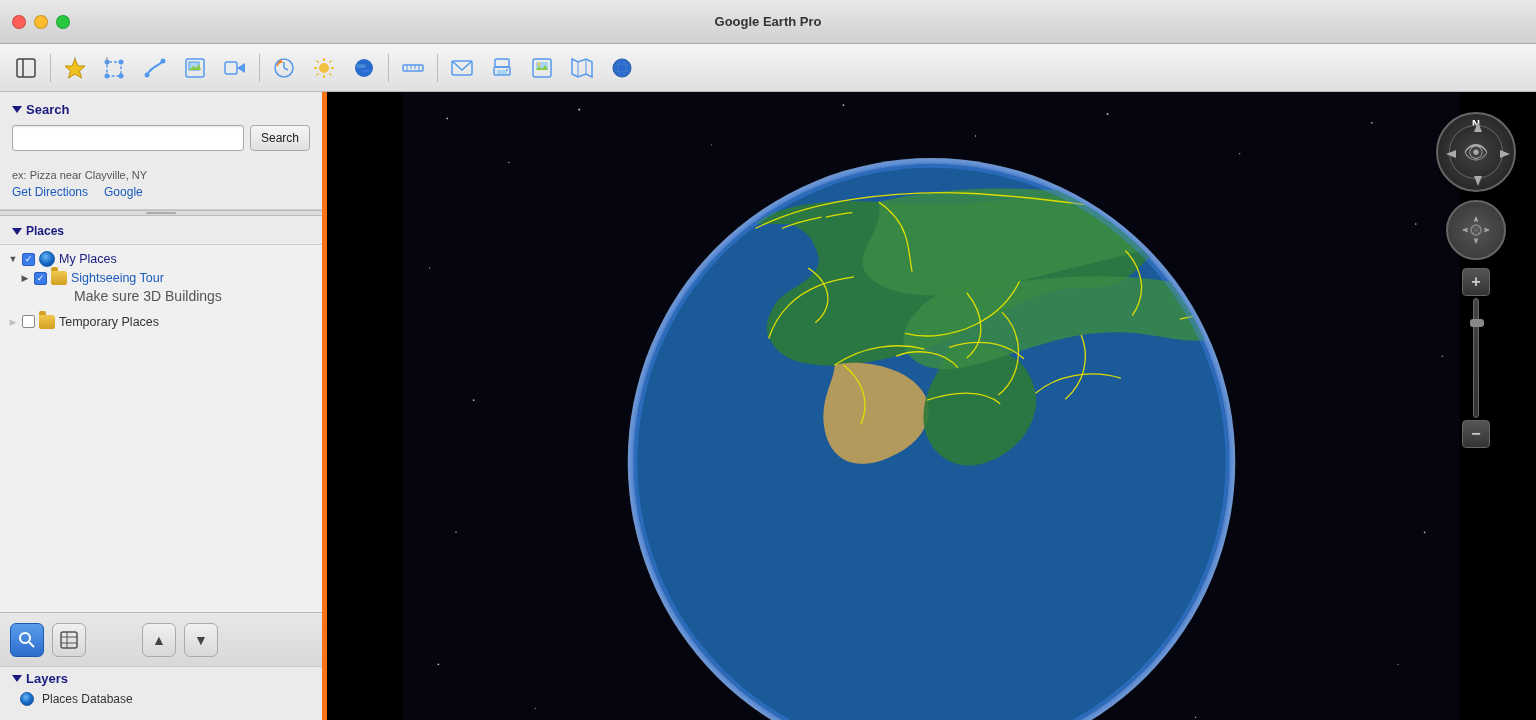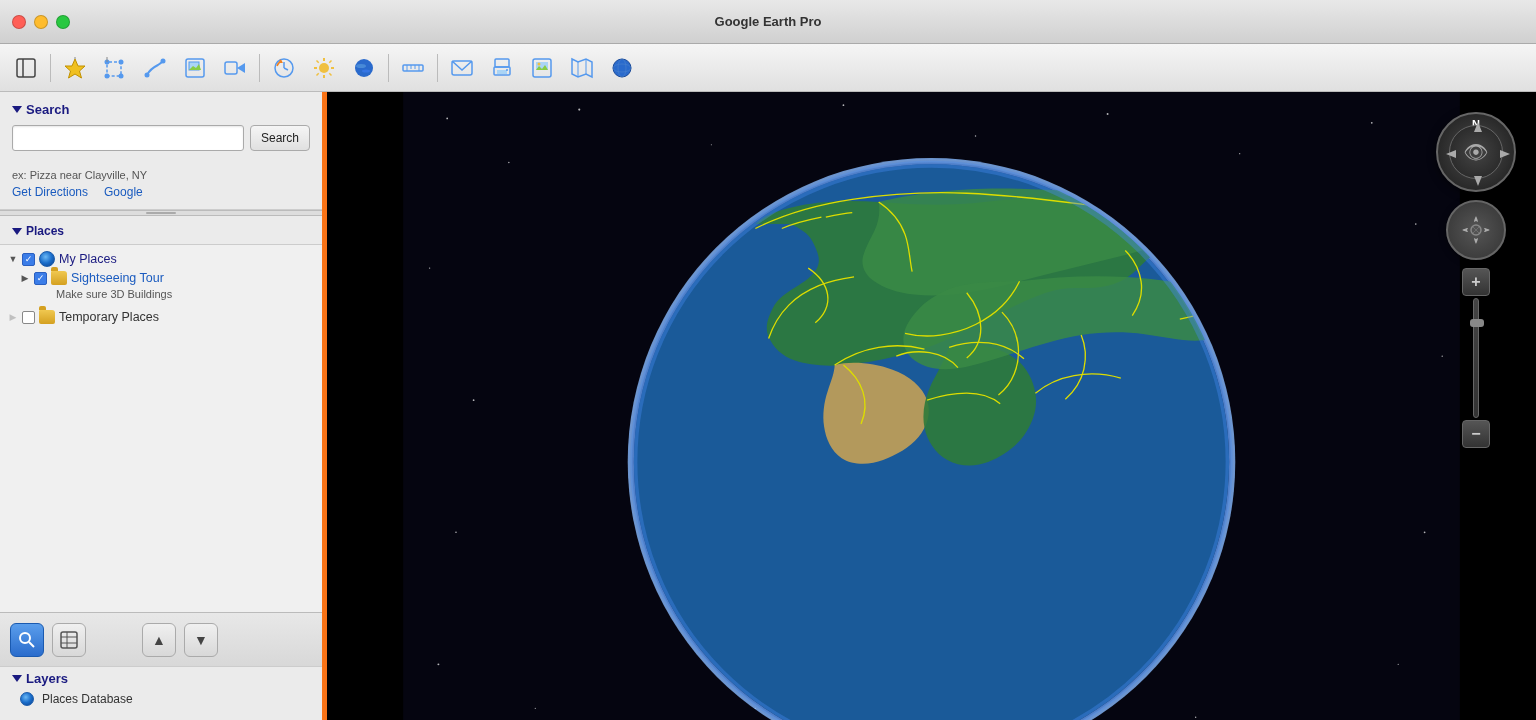--- a/index.html
+++ b/index.html
@@ -237,21 +237,21 @@
       position: absolute;
       top: -4px;
       left: 0;
       width: 7px;
       height: 4px;
       background: #d4a020;
       border-radius: 2px 2px 0 0;
     }
     .tree-label { font-size: 12.5px; color: #1a1a80; }
     .tree-label-blue { color: #1a5bbf; text-decoration: none; }
-    .tree-subtext { font-size: 11px; color: #555; padding-left: 56px; line-height: 1.4; }
+    .tree-subtext { font-size: 14px; color: #555; padding-left: 74px; line-height: 1.4; }
 
     
     #sidebar-bottom {
       height: 54px;
       background: linear-gradient(to bottom, #e8e8e8, #d8d8d8);
       border-top: 1px solid #bbb;
       display: flex;
       align-items: center;
       padding: 0 10px;
       gap: 8px;

